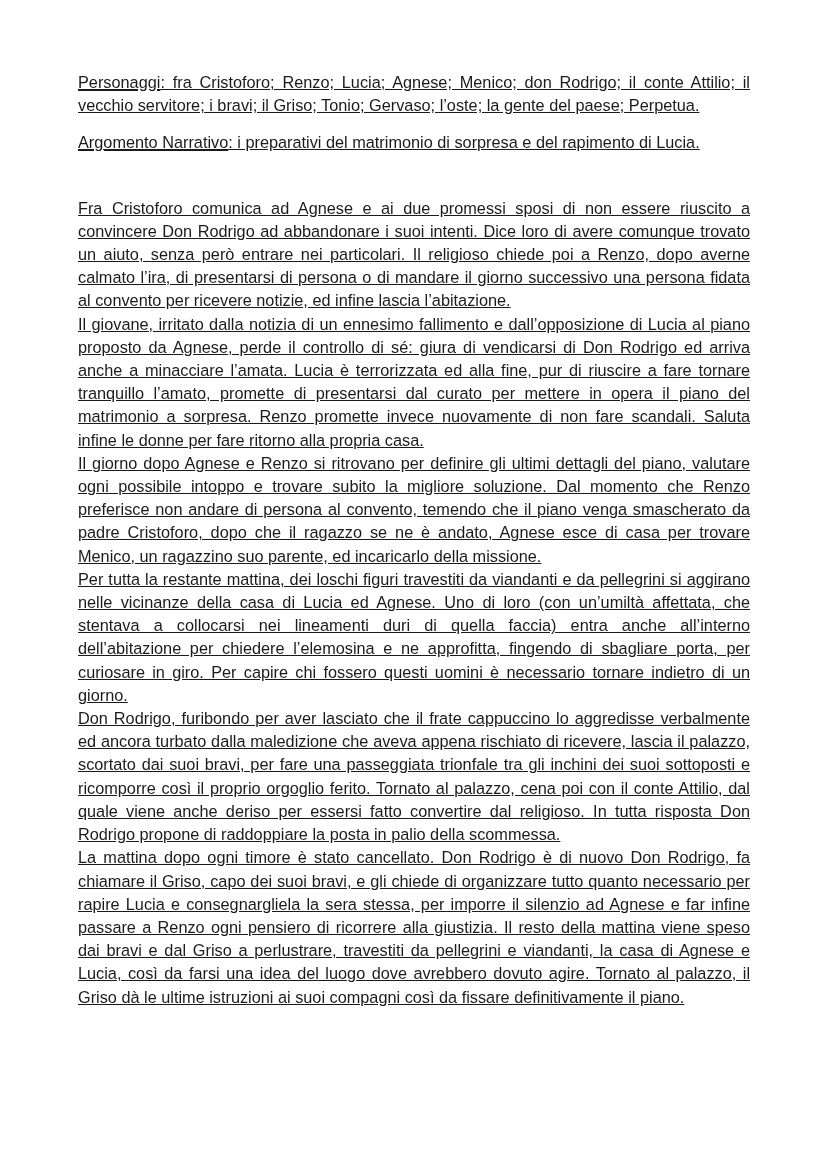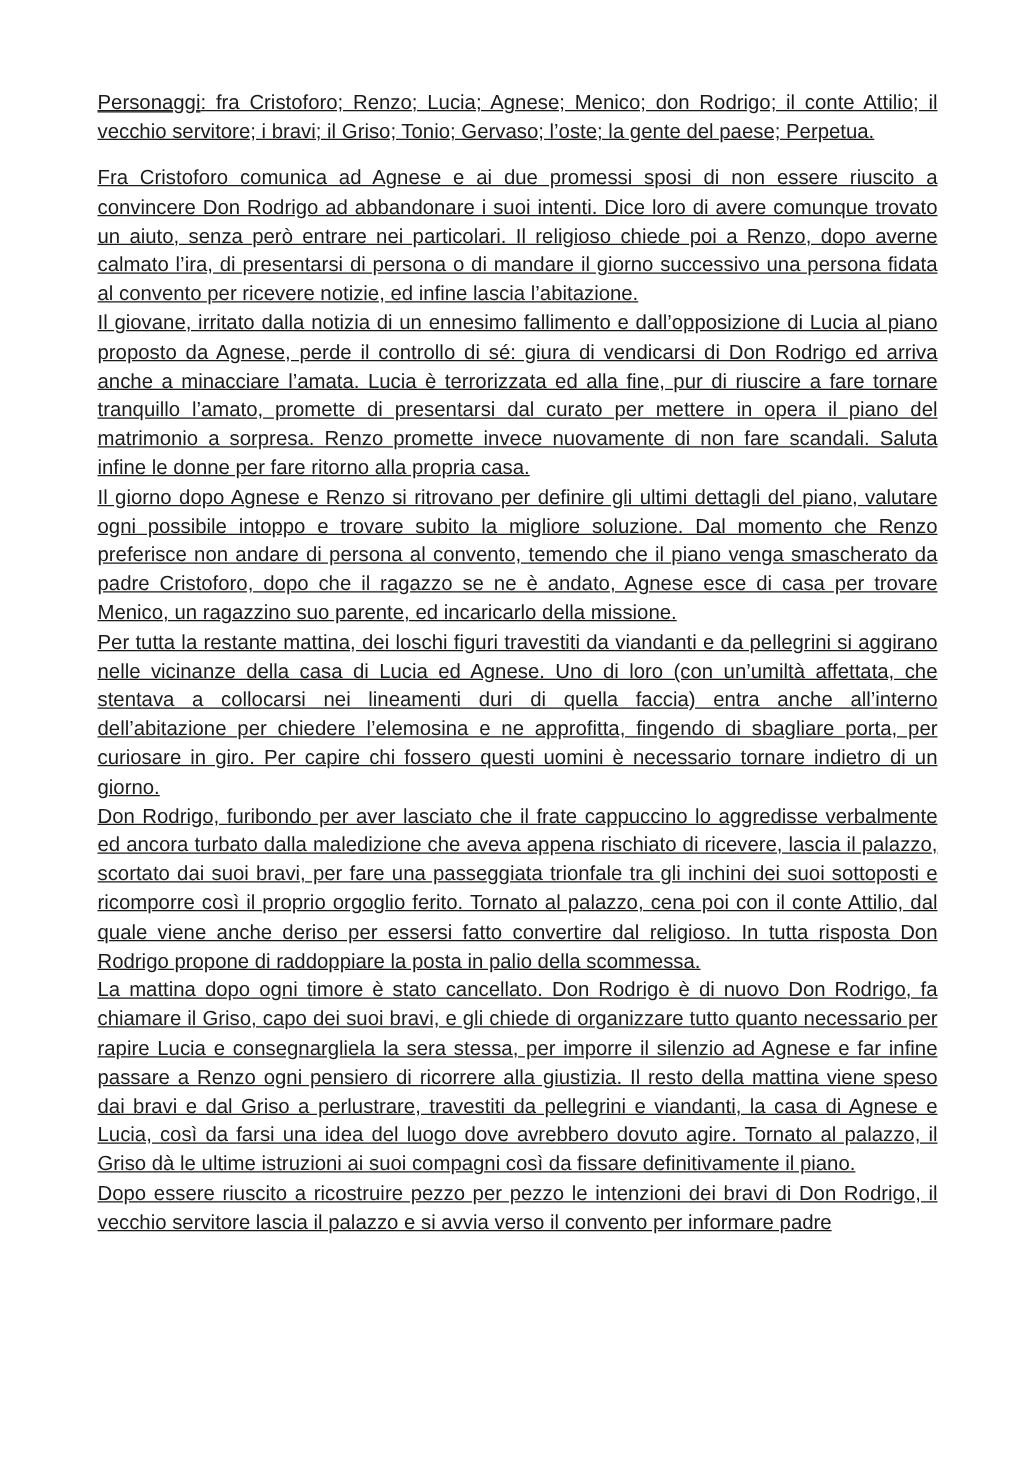--- a/index.html
+++ b/index.html
@@ -37,24 +37,24 @@
     text-underline-offset: 2px;
   }
 </style>
 </head>
 <body>
 
 <div class="page">
 
   <p class="para header-para"><span class="u">Personaggi</span><span>: fra Cristoforo; Renzo; Lucia; Agnese; Menico; don Rodrigo; il conte Attilio; il vecchio servitore; i bravi; il Griso; Tonio; Gervaso; l’oste; la gente del paese; Perpetua.</span></p>
 
+  <p class="para header-para argomento"><span class="u">Argomento Narrativo</span><span>: i preparativi del matrimonio di sorpresa e del rapimento di Lucia.</span></p>
 
   <div>
     <p class="para">Fra Cristoforo comunica ad Agnese e ai due promessi sposi di non essere riuscito a convincere Don Rodrigo ad abbandonare i suoi intenti. Dice loro di avere comunque trovato un aiuto, senza però entrare nei particolari. Il religioso chiede poi a Renzo, dopo averne calmato l’ira, di presentarsi di persona o di mandare il giorno successivo una persona fidata al convento per ricevere notizie, ed infine lascia l’abitazione.</p>
     <p class="para">Il giovane, irritato dalla notizia di un ennesimo fallimento e dall’opposizione di Lucia al piano proposto da Agnese, perde il controllo di sé: giura di vendicarsi di Don Rodrigo ed arriva anche a minacciare l’amata. Lucia è terrorizzata ed alla fine, pur di riuscire a fare tornare tranquillo l’amato, promette di presentarsi dal curato per mettere in opera il piano del matrimonio a sorpresa. Renzo promette invece nuovamente di non fare scandali. Saluta infine le donne per fare ritorno alla propria casa.</p>
     <p class="para">Il giorno dopo Agnese e Renzo si ritrovano per definire gli ultimi dettagli del piano, valutare ogni possibile intoppo e trovare subito la migliore soluzione. Dal momento che Renzo preferisce non andare di persona al convento, temendo che il piano venga smascherato da padre Cristoforo, dopo che il ragazzo se ne è andato, Agnese esce di casa per trovare Menico, un ragazzino suo parente, ed incaricarlo della missione.</p>
     <p class="para">Per tutta la restante mattina, dei loschi figuri travestiti da viandanti e da pellegrini si aggirano nelle vicinanze della casa di Lucia ed Agnese. Uno di loro (con un’umiltà affettata, che stentava a collocarsi nei lineamenti duri di quella faccia) entra anche all’interno dell’abitazione per chiedere l’elemosina e ne approfitta, fingendo di sbagliare porta, per curiosare in giro. Per capire chi fossero questi uomini è necessario tornare indietro di un giorno.</p>
     <p class="para">Don Rodrigo, furibondo per aver lasciato che il frate cappuccino lo aggredisse verbalmente ed ancora turbato dalla maledizione che aveva appena rischiato di ricevere, lascia il palazzo, scortato dai suoi bravi, per fare una passeggiata trionfale tra gli inchini dei suoi sottoposti e ricomporre così il proprio orgoglio ferito. Tornato al palazzo, cena poi con il conte Attilio, dal quale viene anche deriso per essersi fatto convertire dal religioso. In tutta risposta Don Rodrigo propone di raddoppiare la posta in palio della scommessa.</p>
     <p class="para">La mattina dopo ogni timore è stato cancellato. Don Rodrigo è di nuovo Don Rodrigo, fa chiamare il Griso, capo dei suoi bravi, e gli chiede di organizzare tutto quanto necessario per rapire Lucia e consegnargliela la sera stessa, per imporre il silenzio ad Agnese e far infine passare a Renzo ogni pensiero di ricorrere alla giustizia. Il resto della mattina viene speso dai bravi e dal Griso a perlustrare, travestiti da pellegrini e viandanti, la casa di Agnese e Lucia, così da farsi una idea del luogo dove avrebbero dovuto agire. Tornato al palazzo, il Griso dà le ultime istruzioni ai suoi compagni così da fissare definitivamente il piano.</p>
-    <p class="para">Dopo essere riuscito a ricostruire pezzo per pezzo le intenzioni dei bravi di Don Rodrigo, il vecchio servitore lascia il palazzo e si avvia verso il convento per informare padre</p>
   </div>
 
 </div>
 
 </body></html>

